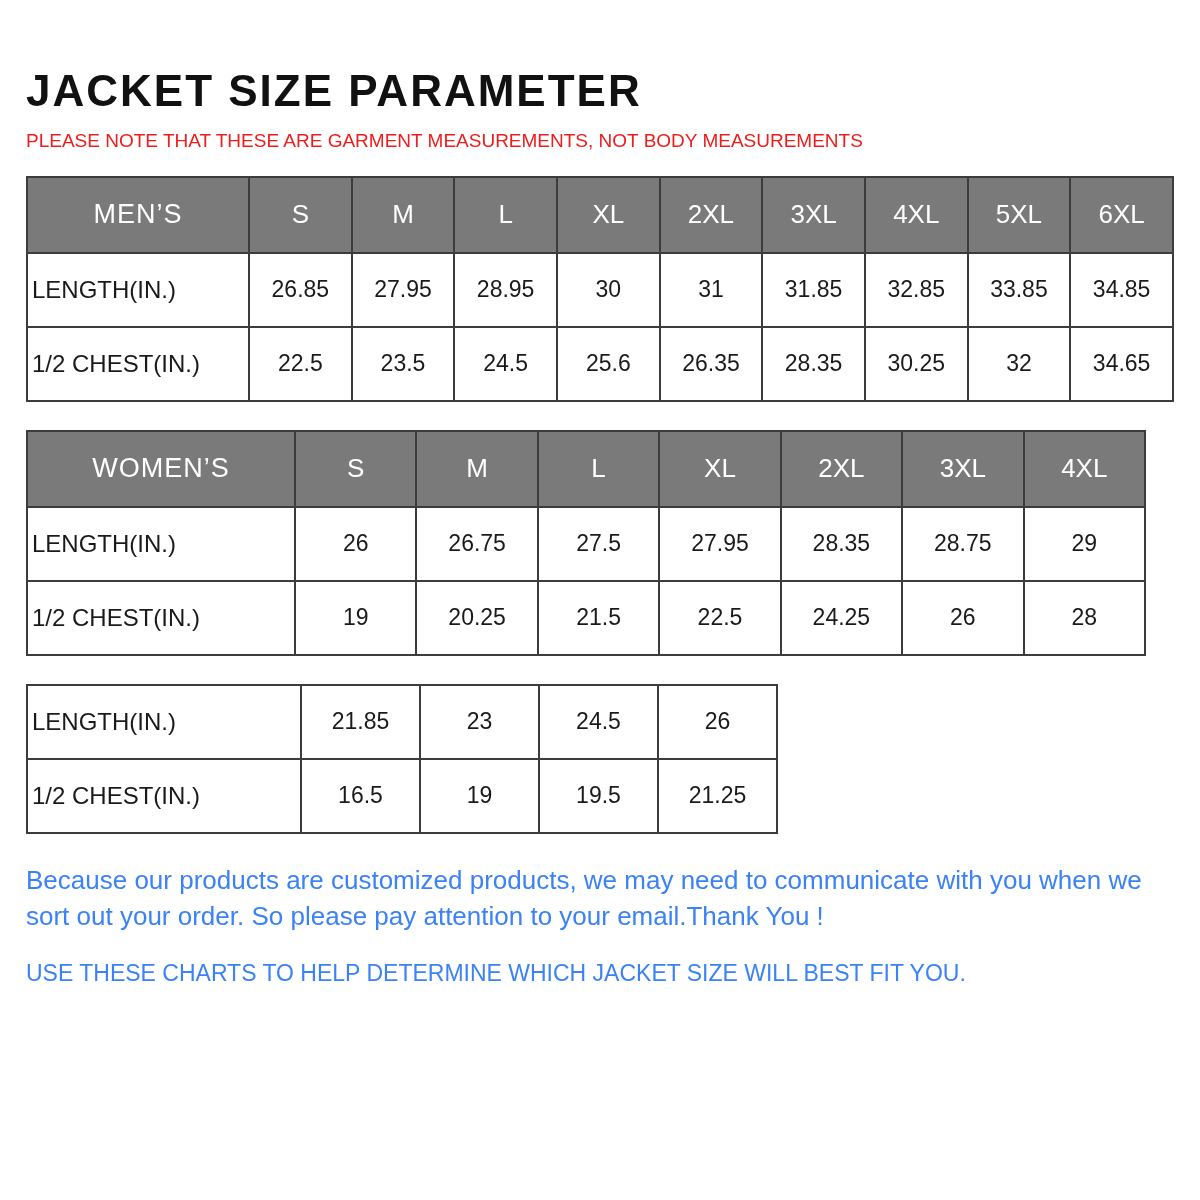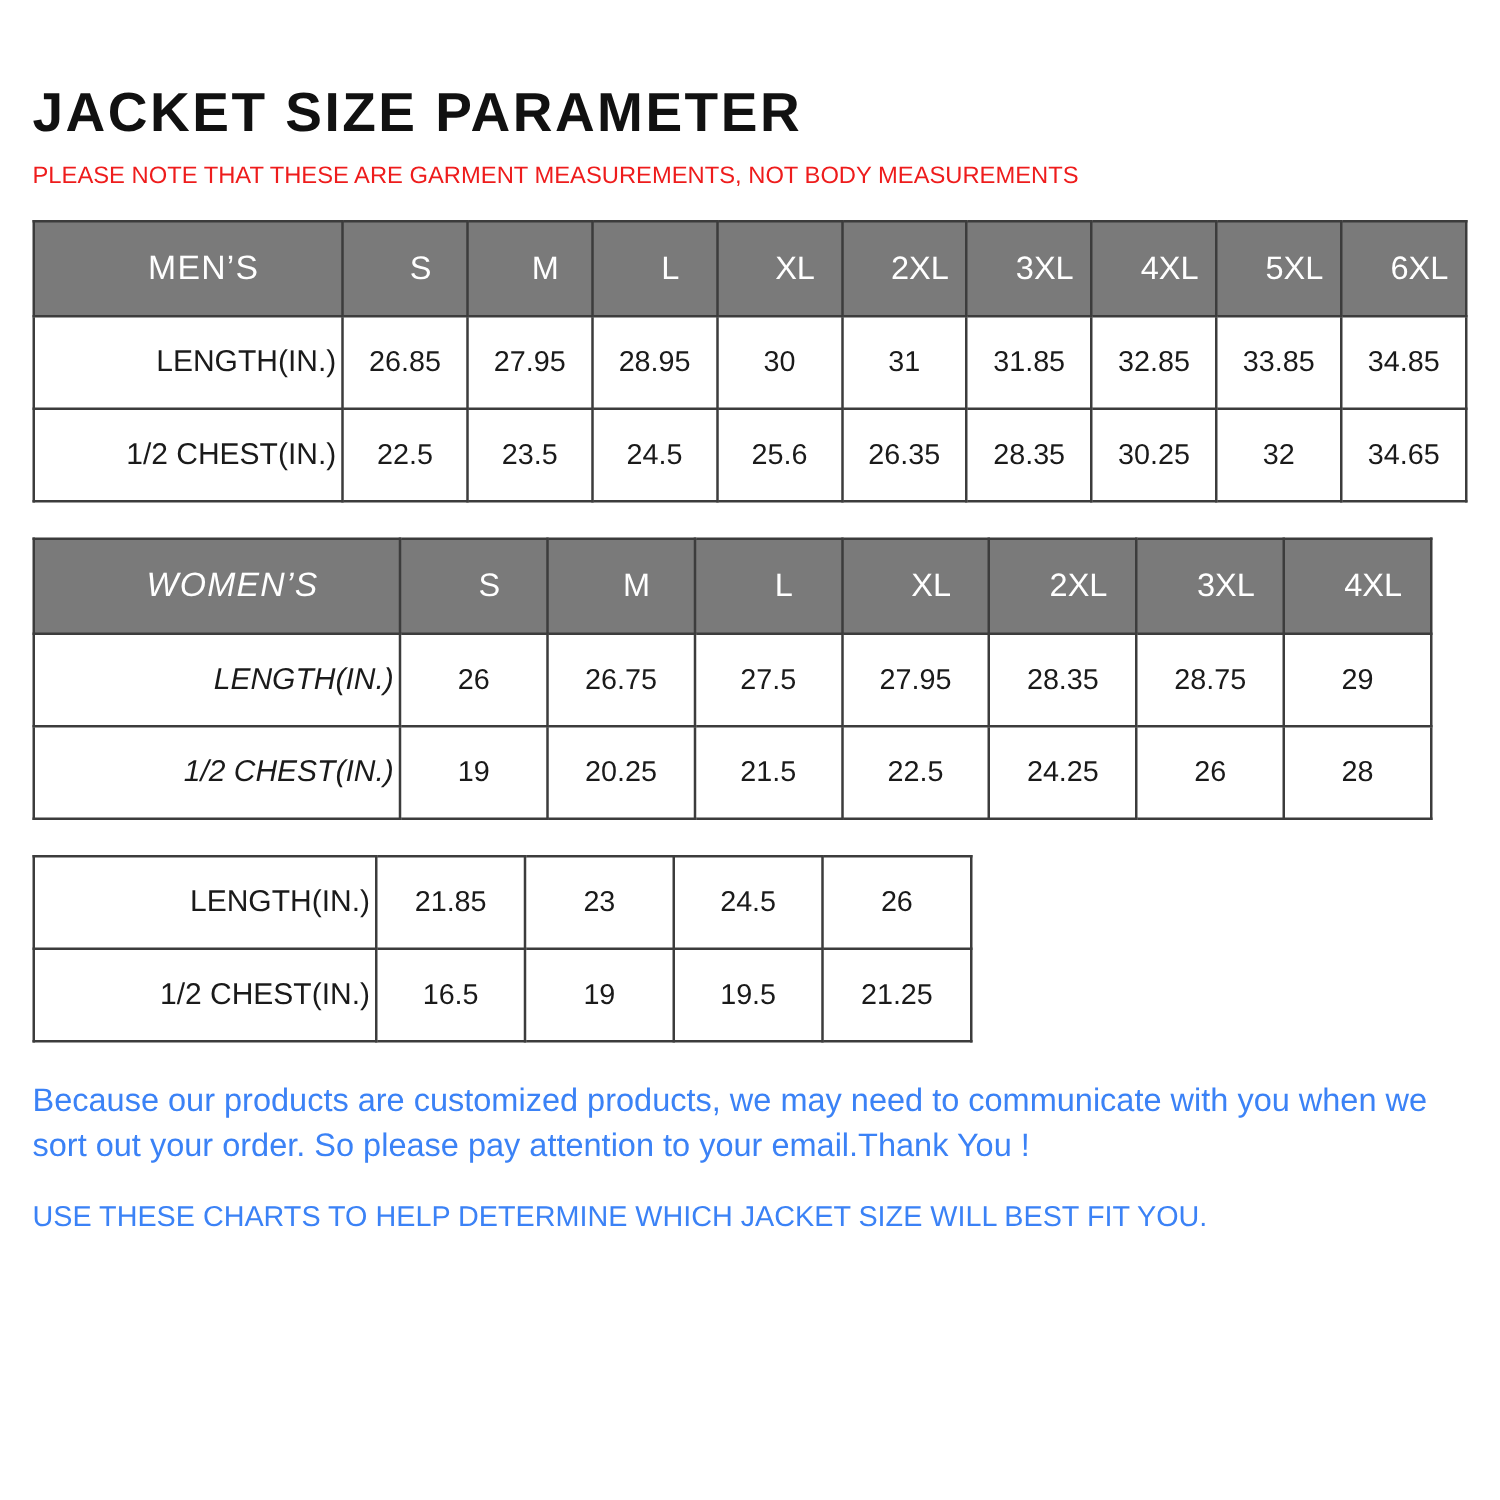--- a/index.html
+++ b/index.html
@@ -50,35 +50,34 @@
     height: 72px;
     padding: 0 4px;
     background: #ffffff;
     white-space: nowrap;
   }
   table.size tr.head td {
     background: #7a7a7a;
     color: #ffffff;
     font-size: 26px;
     height: 74px;
-    padding-left: 29px;
   }
   table.size tr.head td.label {
     font-size: 27px;
     letter-spacing: 1px;
   }
   table.size td.rowlabel {
     font-size: 24px;
-    text-align: right;
+    text-align: left;
   }
   
   #table-mens { width: 1148px; }
   #table-mens td.label, #table-mens td.rowlabel { width: 212px; }
   #table-womens { width: 1120px; }
-  #table-womens td.label, #table-womens td.rowlabel { width: 258px; font-style: italic; }
+  #table-womens td.label, #table-womens td.rowlabel { width: 258px; }
   #table-youth { width: 752px; }
   #table-youth td.label, #table-youth td.rowlabel { width: 264px; }
 
   .footer {
     margin-top: 10px;
   }
   .footer p {
     color: #3b82f6;
     margin: 0 0 22px 0;
     line-height: 1.4;

